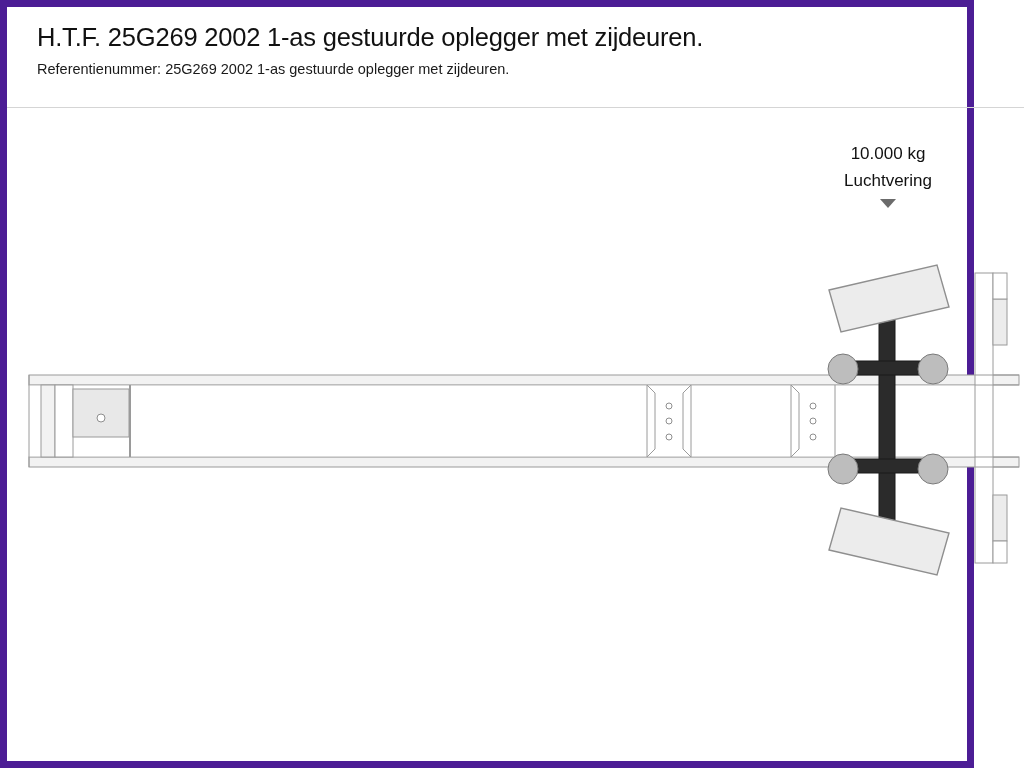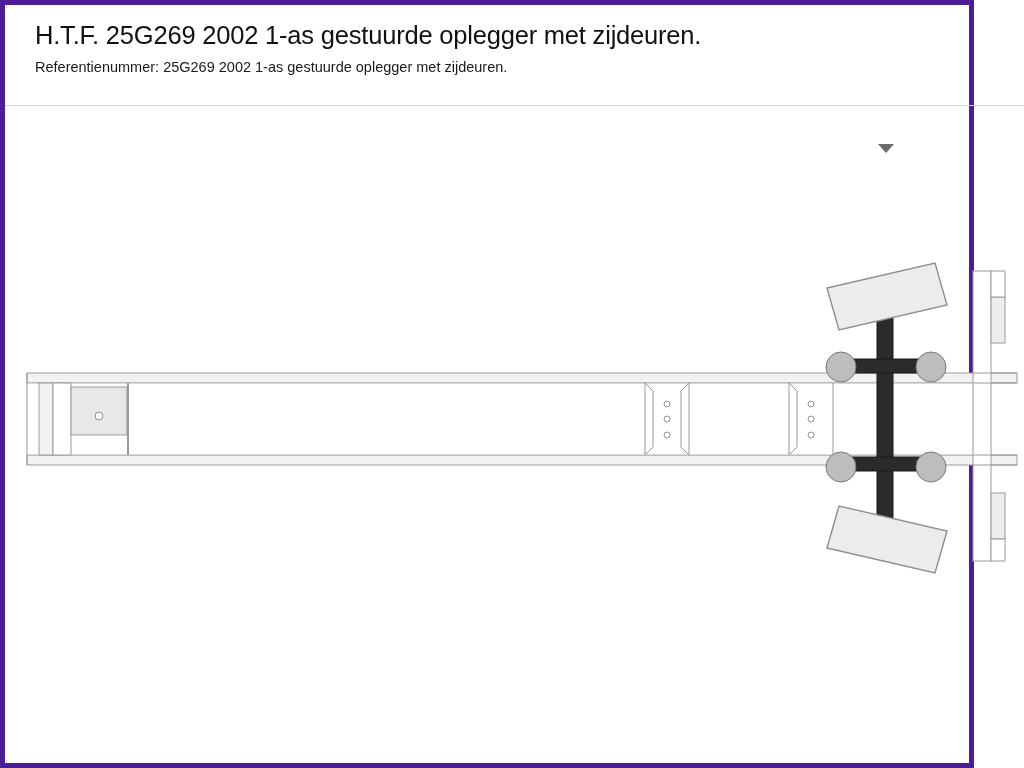--- a/index.html
+++ b/index.html
@@ -13,21 +13,21 @@
     font-family: "Liberation Sans", sans-serif;
     color: #1a1a1a;
     position: relative;
     overflow: hidden;
   }
   #page {
     position: relative;
     width: 974px;
     height: 768px;
     box-sizing: border-box;
-    border: 5px solid #4c1d95;
+    border: 7px solid #4c1d95;
     background: #ffffff;
   }
   
   .header {
     position: absolute;
     left: 0;
     top: 0;
     width: 1024px;
     padding: 16px 0 0 30px;
     box-sizing: border-box;
@@ -89,20 +89,22 @@
 
 <div id="page">
 
   <div class="header">
     <h1 class="title">H.T.F. 25G269 2002 1-as gestuurde oplegger met zijdeuren.</h1>
     <p class="subtitle">Referentienummer: 25G269 2002 1-as gestuurde oplegger met zijdeuren.</p>
   </div>
   <div class="header-rule"></div>
 
   <div class="annotation">
+    <div>10.000 kg</div>
+    <div>Luchtvering</div>
     <div class="arrow"></div>
   </div>
 
   <svg class="drawing" viewBox="0 0 1024 768">
 
     <g>
 
       <rect x="22" y="368" width="990" height="10" fill="#f2f2f2" stroke="#9a9a9a" stroke-width="1"></rect>
 
       <rect x="22" y="450" width="990" height="10" fill="#f2f2f2" stroke="#9a9a9a" stroke-width="1"></rect>

